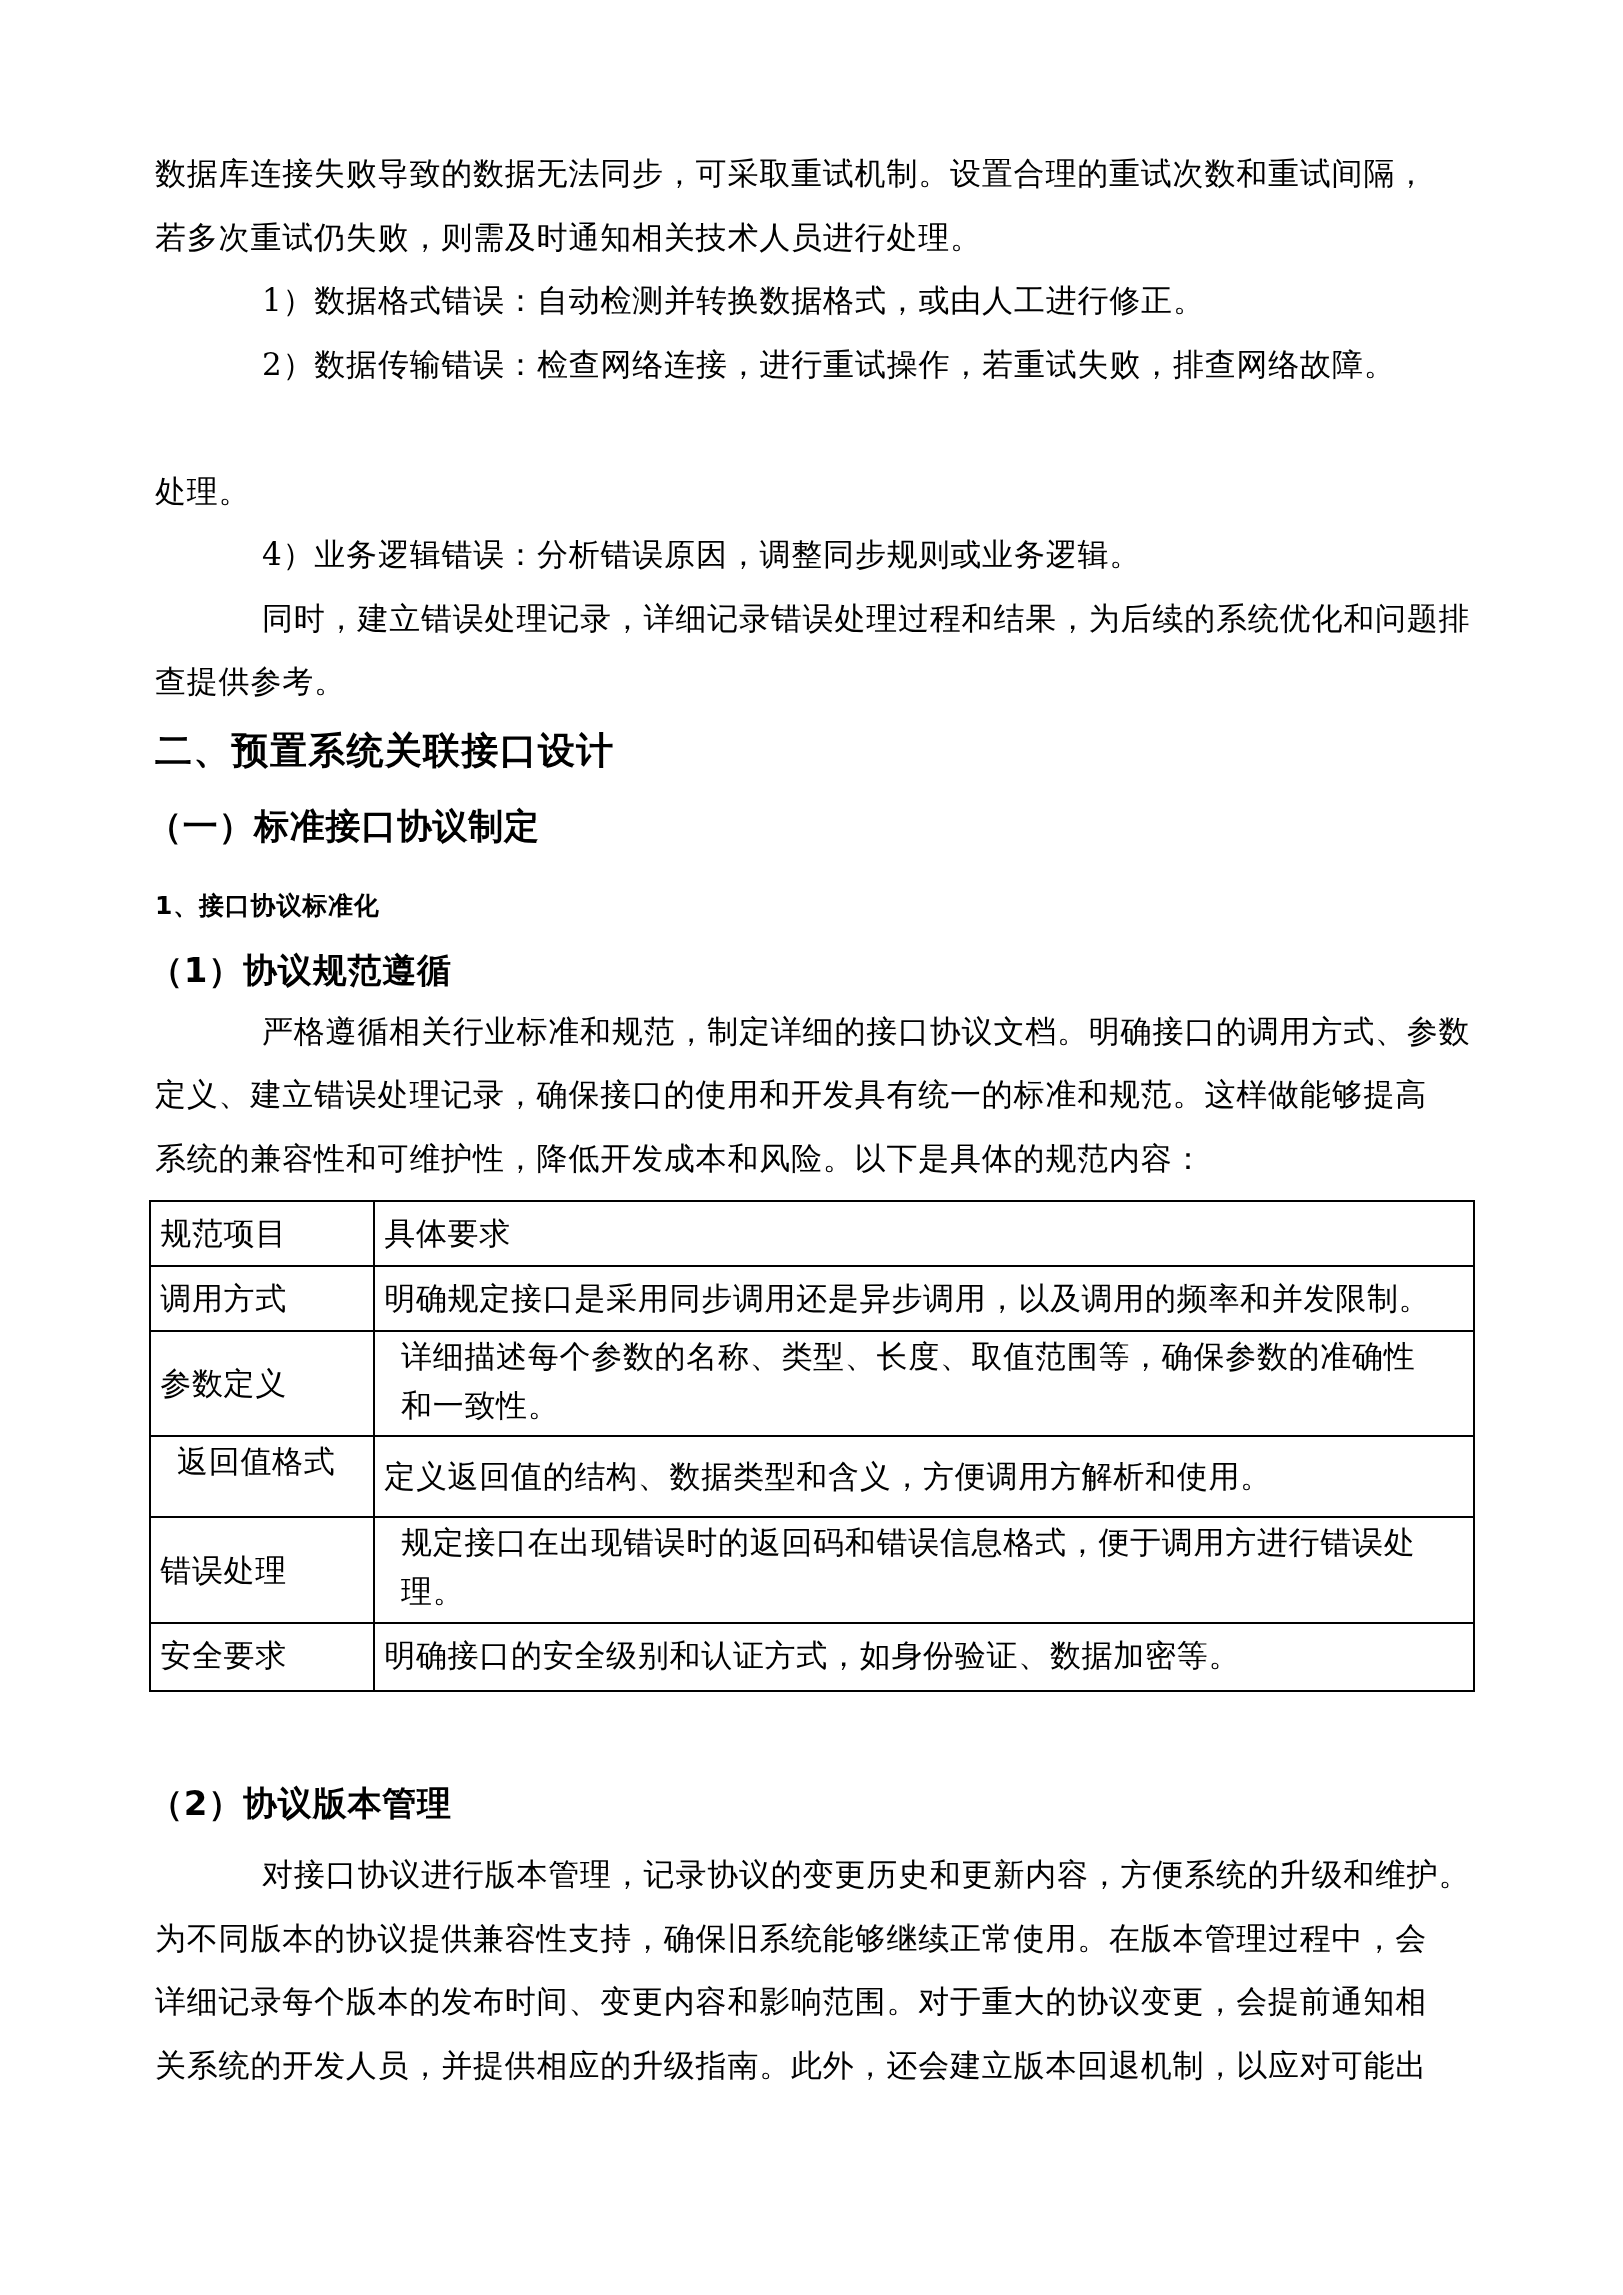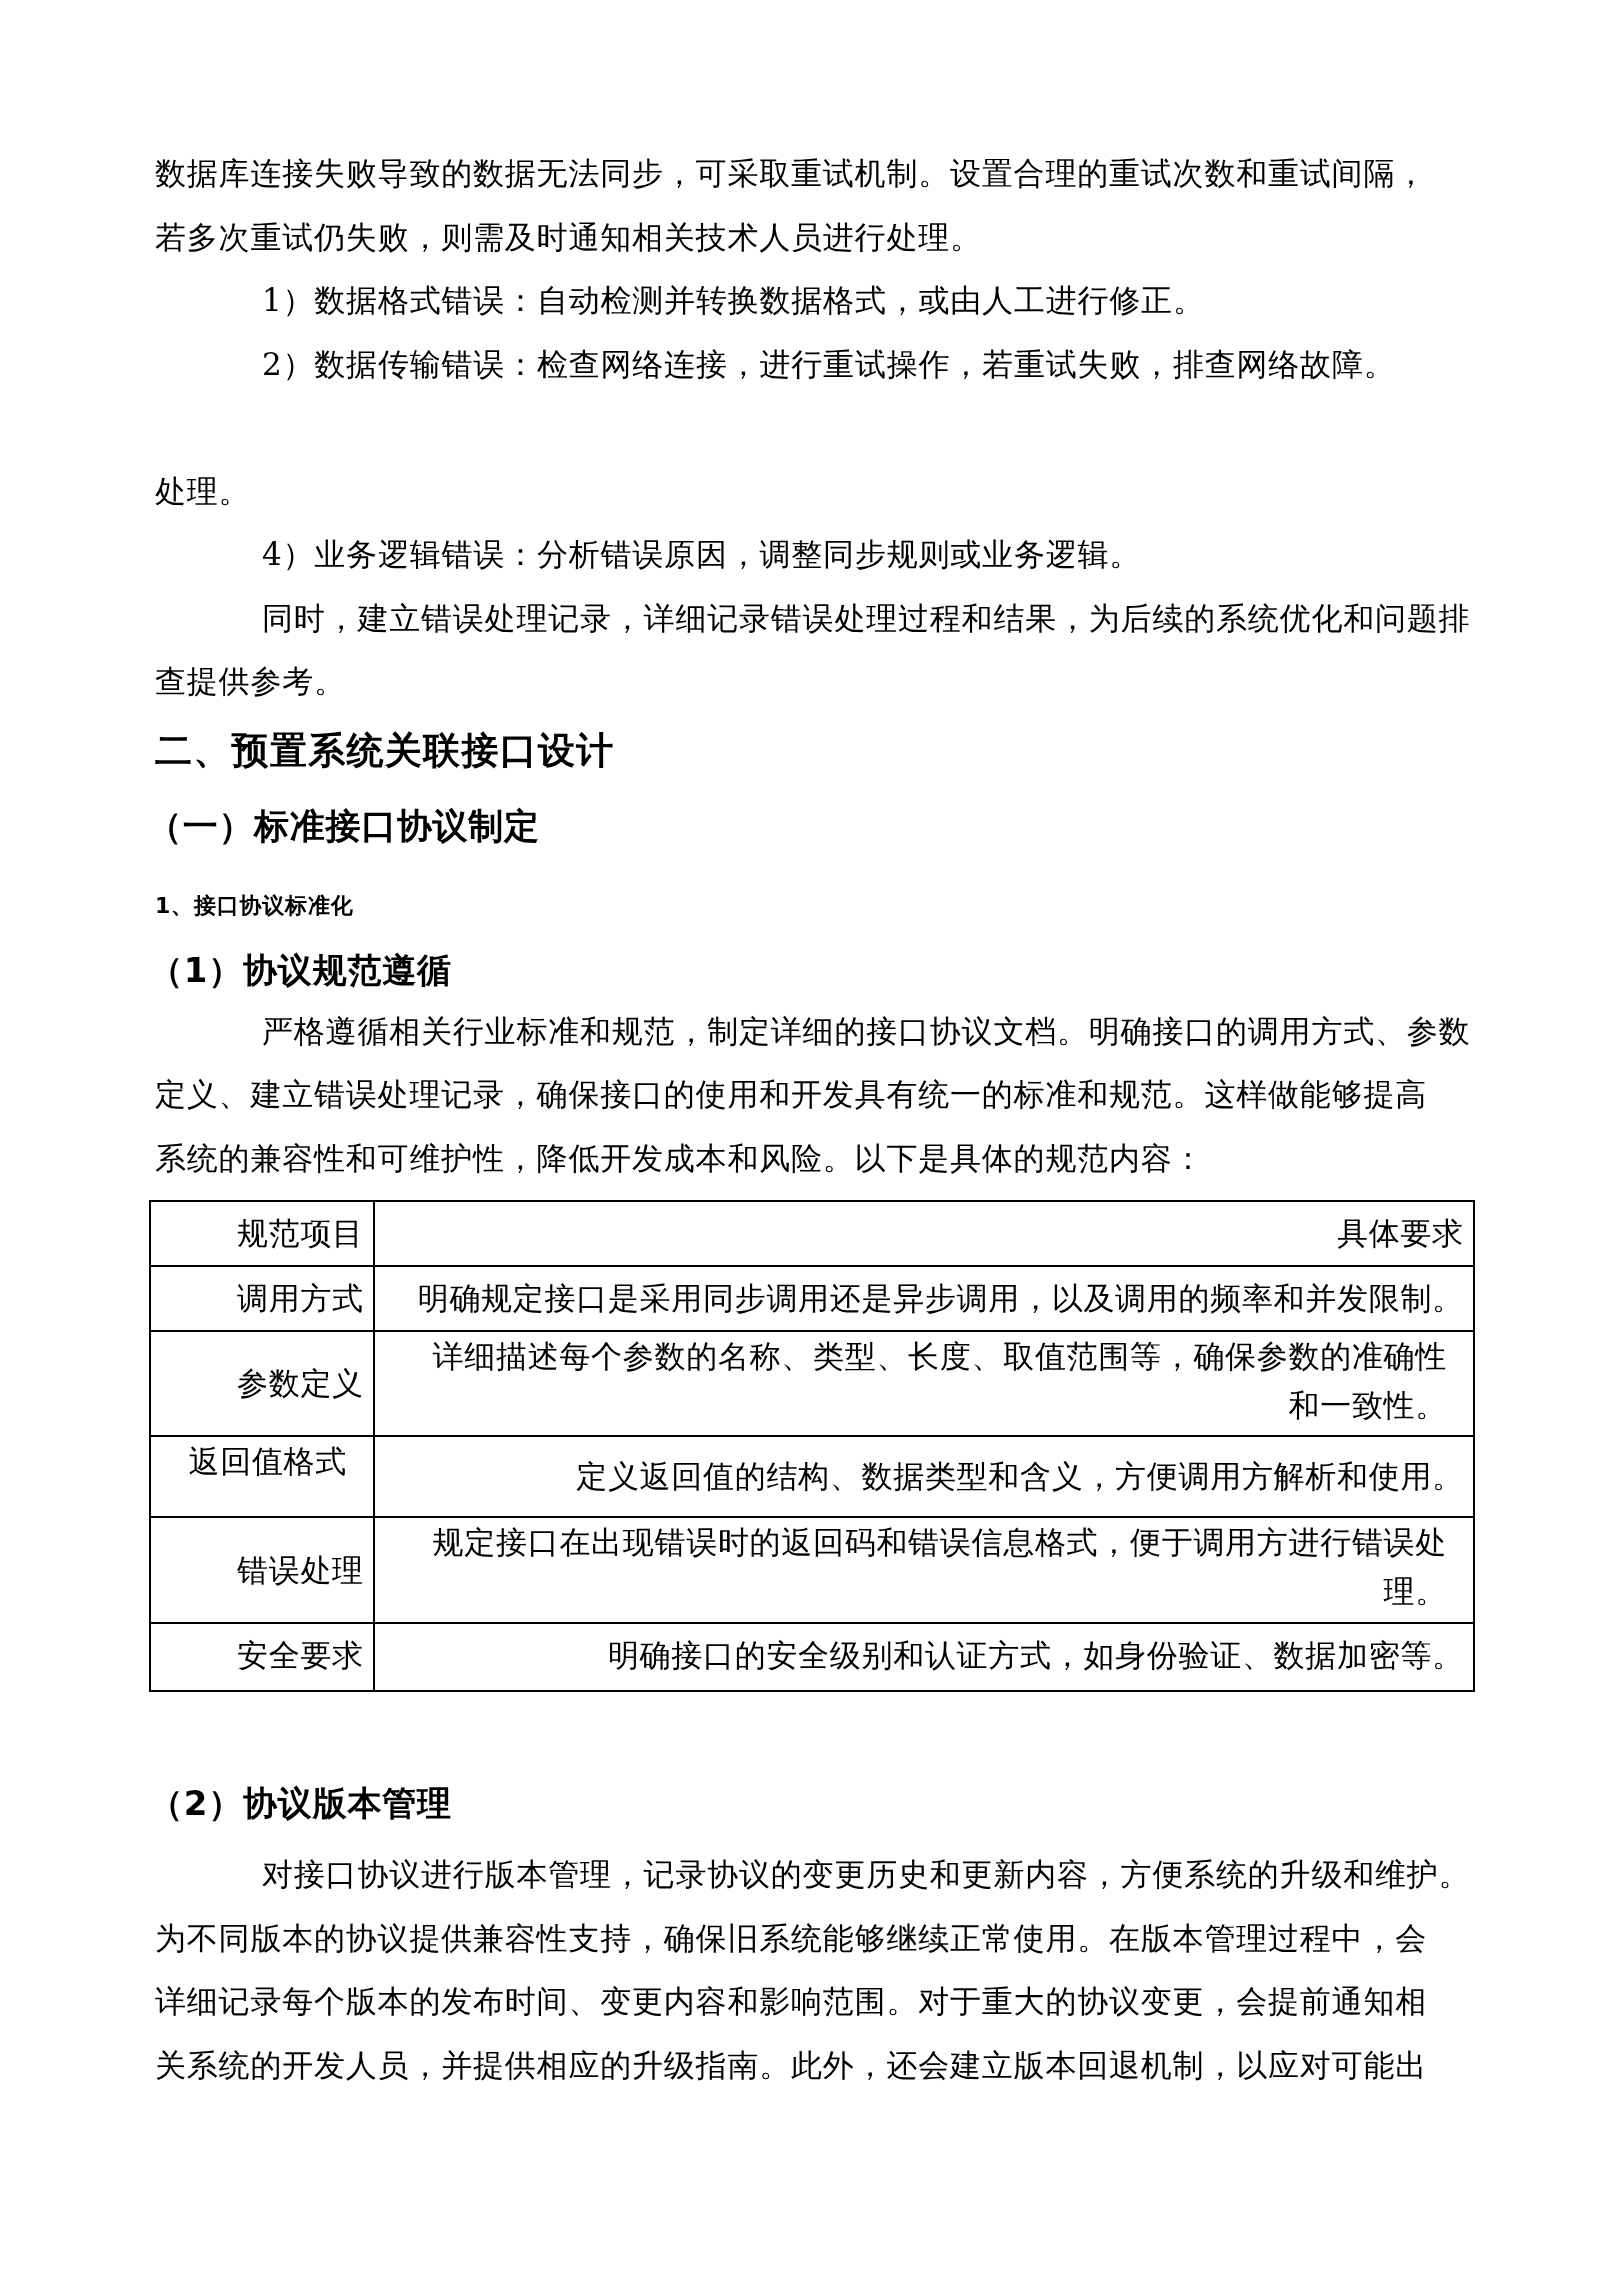--- a/index.html
+++ b/index.html
@@ -4,26 +4,26 @@
 <style>
   html, body { margin: 0; padding: 0; background: #ffffff; }
   body { width: 1623px; height: 2295px; position: relative; overflow: hidden;
          font-family: "DejaVu Serif", "Liberation Serif", serif; color: #000; }
   .page { position: absolute; left: 0; top: 0; width: 1623px; height: 2295px; }
   .ln { position: absolute; left: 155px; width: 1319px; font-size: 31px; line-height: 39px;
         white-space: nowrap; letter-spacing: 0.8px; }
   .ind { left: 218px; margin-left: 44px; }
   .h1 { font-family: "DejaVu Sans", "Liberation Sans", sans-serif; font-weight: bold; font-size: 37px; line-height: 46px; letter-spacing: 1.3px; }
   .h2 { font-family: "DejaVu Sans", "Liberation Sans", sans-serif; font-weight: bold; font-size: 35px; line-height: 43px; letter-spacing: 0.7px; left: 147px; }
-  .h3 { font-family: "DejaVu Sans", "Liberation Sans", sans-serif; font-weight: bold; font-size: 22px; line-height: 37px; }
+  .h3 { font-family: "DejaVu Sans", "Liberation Sans", sans-serif; font-weight: bold; font-size: 25px; line-height: 37px; }
   .h4 { font-family: "DejaVu Sans", "Liberation Sans", sans-serif; font-weight: bold; font-size: 34px; line-height: 37px; left: 149px; }
 
   table.spec { position: absolute; left: 149px; top: 1200px; width: 1326px; border-collapse: collapse;
                font-size: 31px; letter-spacing: 0.7px; }
-  table.spec td { border: 2px solid #000; padding: 0 9.2px; vertical-align: top; text-align: right; line-height: 63px; }
+  table.spec td { border: 2px solid #000; padding: 0 9.2px; vertical-align: top; text-align: left; line-height: 63px; }
   table.spec td.c1 { width: 170px; }
   table.spec td.mid { vertical-align: middle; }
 </style>
 </head>
 <body>
 
 <div class="page">
 
   <div class="ln" style="top:154px">数据库连接失败导致的数据无法同步，可采取重试机制。设置合理的重试次数和重试间隔，</div>
   <div class="ln" style="top:218px">若多次重试仍失败，则需及时通知相关技术人员进行处理。</div>

